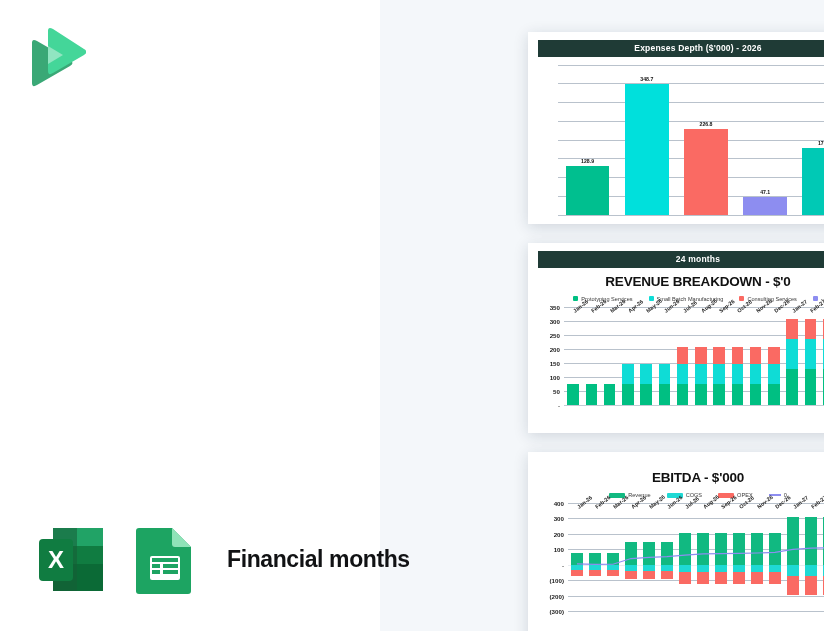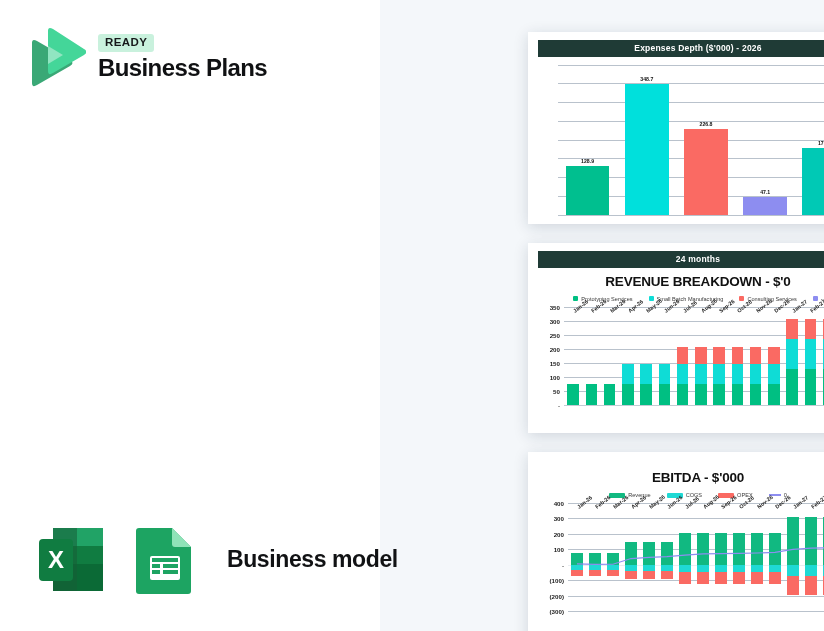--- a/index.html
+++ b/index.html
@@ -88,24 +88,20 @@
   <div id="bg-right"></div>
 
   <div id="brand">
     <div id="logo-mark">
       <svg viewBox="0 0 60 62" width="60" height="62" aria-hidden="true">
         <path d="M6 17 L6 57 Q6 62 11 59 L44 40 Q49 37 44 34 L11 15 Q6 12 6 17 Z" fill="#3aa876"></path>
         <path d="M22 5 L22 45 Q22 50 27 47 L58 29 Q63 26 58 23 L27 3 Q22 0 22 5 Z" fill="#44d699"></path>
         <path d="M22 20 L22 38 L37 29 Z" fill="#9fe8c8" opacity="0.85"></path>
       </svg>
     </div>
-    <div id="brand-text">
-      <span class="ready-badge">READY</span>
-      <span class="brand-name">Business Plans</span>
-    </div>
   </div>
 
 
   <div id="file-row">
     <div class="file-icon">
       <svg viewBox="0 0 78 78" width="78" height="78" aria-hidden="true">
         <rect x="20" y="8" width="50" height="18" fill="#21a366"></rect>
         <rect x="20" y="26" width="50" height="18" fill="#107c41"></rect>
         <rect x="20" y="44" width="50" height="18" fill="#0b6a36"></rect>
         <rect x="20" y="62" width="50" height="9" fill="#0b6a36"></rect>
@@ -119,21 +115,21 @@
         <path d="M14 8 h33 l19 19 v44 a3 3 0 0 1 -3 3 H14 a3 3 0 0 1 -3 -3 V11 a3 3 0 0 1 3 -3 Z" fill="#1da462"></path>
         <path d="M47 8 l19 19 H50 a3 3 0 0 1 -3 -3 Z" fill="#8fe3b8"></path>
         <rect x="25" y="36" width="30" height="24" rx="2" fill="#ffffff"></rect>
         <rect x="27" y="38" width="26" height="4" fill="#1da462"></rect>
         <rect x="27" y="44" width="8" height="4" fill="#1da462"></rect>
         <rect x="38" y="44" width="15" height="4" fill="#1da462"></rect>
         <rect x="27" y="50" width="8" height="4" fill="#1da462"></rect>
         <rect x="38" y="50" width="15" height="4" fill="#1da462"></rect>
       </svg>
     </div>
-    <span id="file-label">Business model</span>
+    <span id="file-label">Financial months</span>
   </div>
 
   <div class="card" id="card-expenses">
     <div class="card-inner">
       <div class="ribbon">Expenses Depth ($'000) - 2026</div>
       <div class="plot" id="plot-expenses" style="height:150px;margin:8px 4px 0 20px;">
           <div class="gridline" style="top: 0px;"></div>
           <div class="gridline" style="top: 18.75px;"></div>
           <div class="gridline" style="top: 37.5px;"></div>
           <div class="gridline" style="top: 56.25px;"></div>

